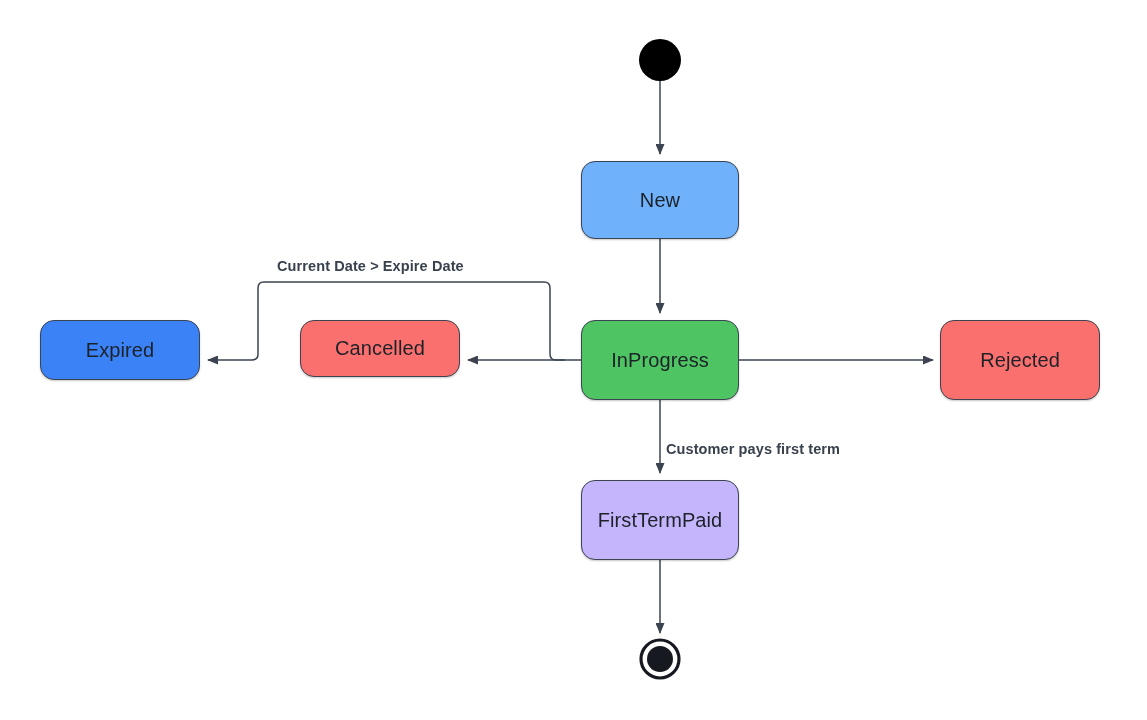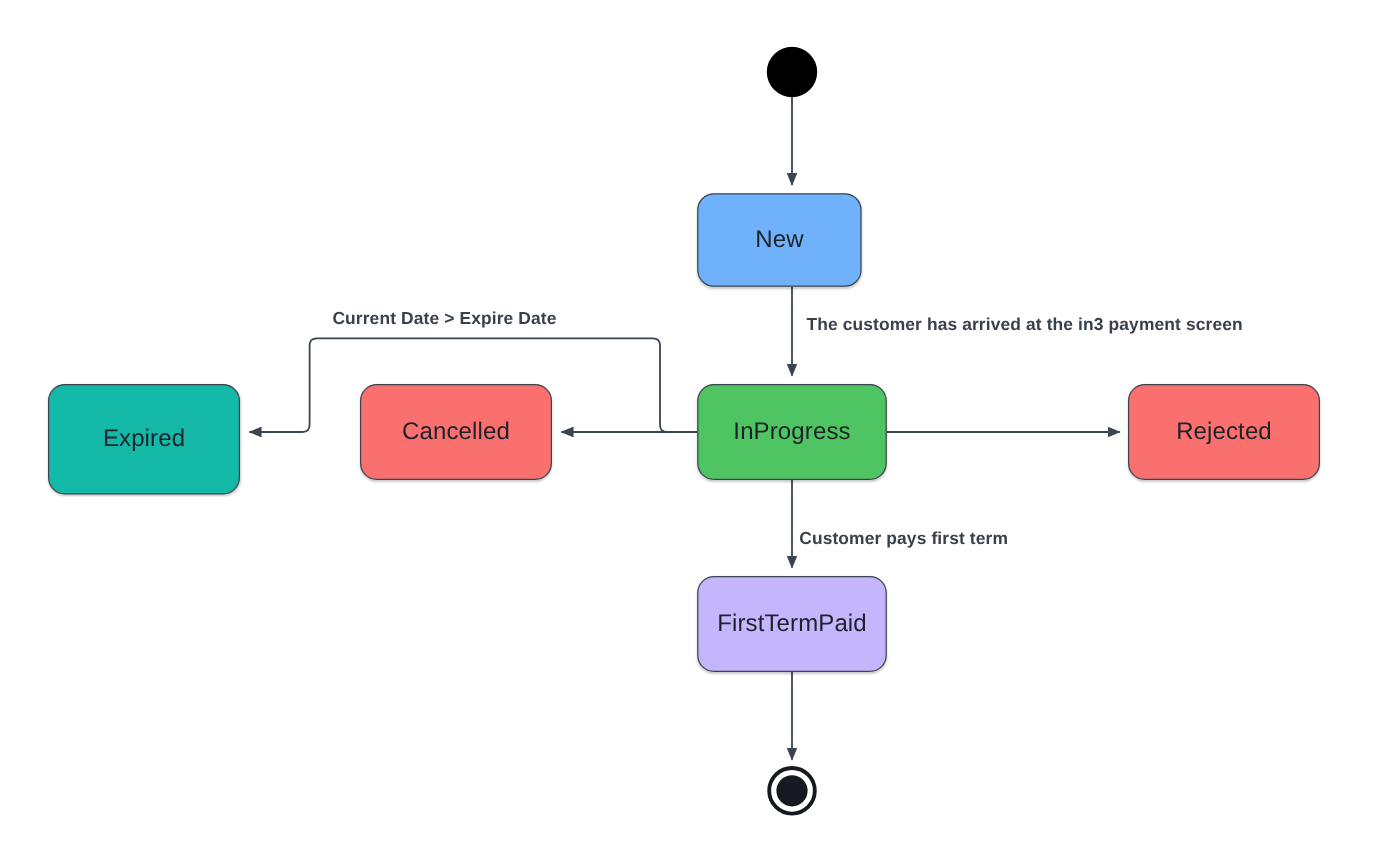--- a/index.html
+++ b/index.html
@@ -93,43 +93,42 @@
     <g>
       <circle cx="660" cy="60" r="21" fill="#000000"></circle>
     </g>
 
     <g>
       <circle cx="660" cy="659" r="19" fill="none" stroke="#16191f" stroke-width="3.2"></circle>
       <circle cx="660" cy="659" r="13" fill="#16191f"></circle>
     </g>
   </svg>
 
-  <div class="state-node" style="left:581px; top:161px; width:137px; height:78px; background:#6fb2fb;">
+  <div class="state-node" style="left:581px; top:161px; width:158px; height:78px; background:#6fb2fb;">
     <span>New</span>
   </div>
 
   <div class="state-node" style="left:581px; top:320px; width:158px; height:80px; background:#4fc463;">
     <span>InProgress</span>
   </div>
 
-  <div class="state-node" style="left:40px; top:320px; width:160px; height:92px; background:#14b8a6;">
+  <div class="state-node" style="left:40px; top:320px; width:160px; height:60px; background:#3b82f6;">
     <span>Expired</span>
   </div>
 
-  <div class="state-node" style="left:300px; top:320px; width:160px; height:80px; background:#fa706f;">
+  <div class="state-node" style="left:300px; top:320px; width:160px; height:57px; background:#fa706f;">
     <span>Cancelled</span>
   </div>
 
   <div class="state-node" style="left:940px; top:320px; width:160px; height:80px; background:#fa706f;">
     <span>Rejected</span>
   </div>
 
   <div class="state-node" style="left:581px; top:480px; width:158px; height:80px; background:#c4b5fd;">
     <span>FirstTermPaid</span>
   </div>
 
   <div class="edge-label" style="left:277px; top:258px;">Current Date &gt; Expire Date</div>
 
-  <div class="edge-label" style="left:672px; top:263px;">The customer has arrived at the in3 payment screen</div>
 
   <div class="edge-label" style="left:666px; top:425px;margin-top:16px;">Customer pays first term</div>
 
 </div>
 
 </body></html>

